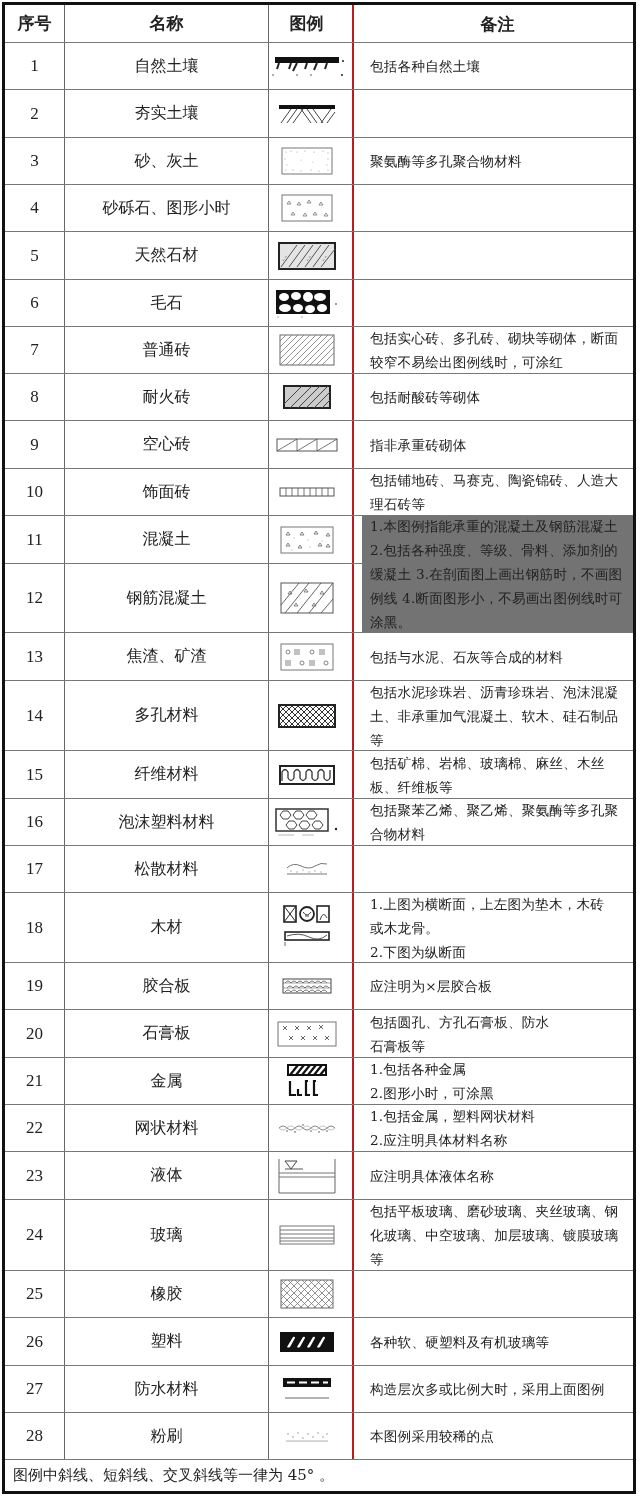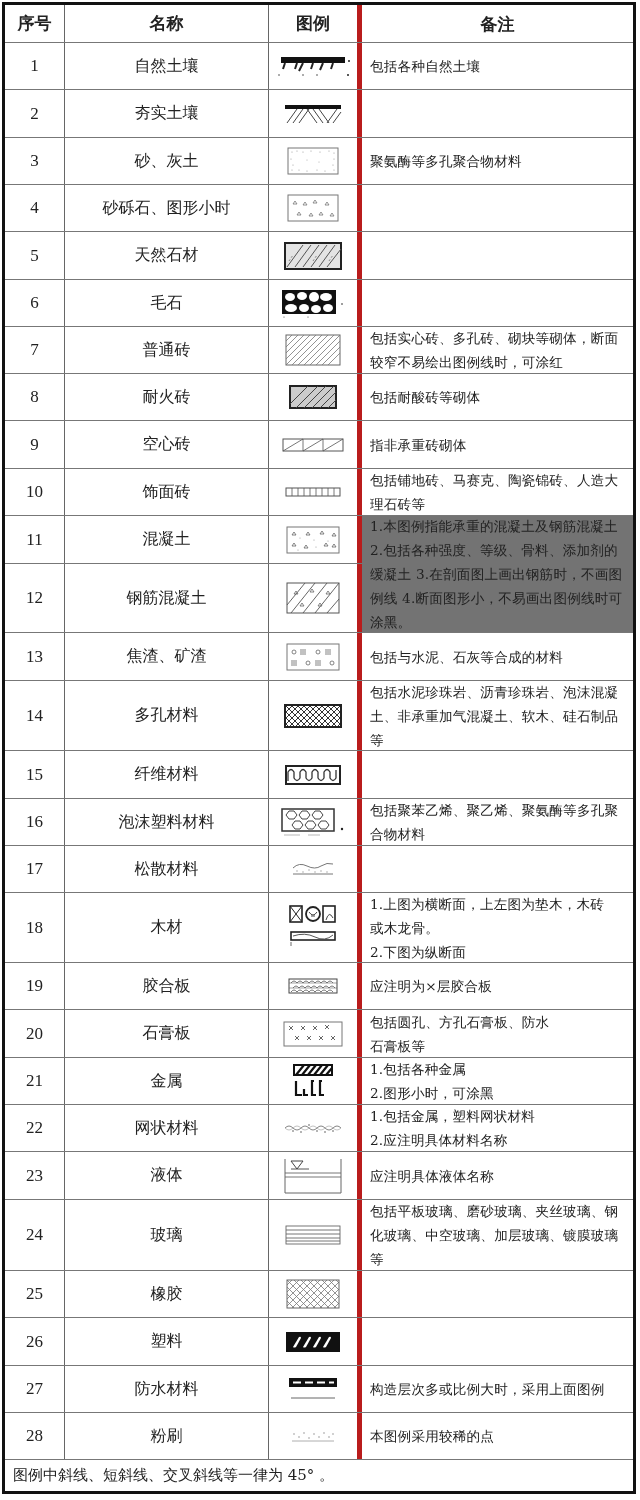--- a/index.html
+++ b/index.html
@@ -3,21 +3,21 @@
 <meta charset="utf-8">
 <style>
   html, body { margin: 0; padding: 0; background: #ffffff; }
   body { width: 640px; height: 1500px; overflow: hidden; font-family: "DejaVu Serif", "Liberation Serif", serif; color: #222; }
   .page { position: relative; width: 640px; height: 1056px; border-radius: 30px; }
   .tbl { position: absolute; left: 2px; top: 2px; width: 634px; height: 1492px; border: 3px solid #111; box-sizing: border-box; }
   .row { position: absolute; left: 0; width: 628px; border-bottom: 1px solid #777; box-sizing: border-box; }
   .cell { position: absolute; top: 0; bottom: 0; display: flex; align-items: center; box-sizing: border-box; }
   .c1 { left: 0; width: 60px; justify-content: center; border-right: 1px solid #666; font-family: "Liberation Serif", serif; font-size: 17px; }
   .c2 { left: 60px; width: 204px; justify-content: center; border-right: 1px solid #666; font-size: 16px; }
-  .c3 { left: 264px; width: 93px; justify-content: center; border-right: 5px solid #b91c1c; }
+  .c3 { left: 256px; width: 93px; justify-content: center; border-right: 2px solid #b91c1c; }
   .c4 { left: 357px; width: 271px; padding: 0 4px 0 8px; font-size: 13.6px; line-height: 24px; }
   .hdr .cell { font-size: 17px; font-weight: bold; }
   .hdr .c4 { justify-content: center; padding: 0; }
   .note-text { white-space: pre-line; letter-spacing: 0.2px; }
   .merged { position: absolute; left: 357px; width: 271px; padding: 0 4px 0 8px; box-sizing: border-box; display: flex; align-items: center; font-size: 13.6px; line-height: 24px; background: #737373; }
   .footnote { position: absolute; left: 0; width: 628px; padding-left: 8px; display: flex; align-items: center; font-size: 15px; box-sizing: border-box; }
   svg { display: block; }
 </style>
 </head>
 <body>
@@ -314,20 +314,23 @@
 
   <div class="row" style="top:746px;height:48px;">
     <div class="cell c1">15</div>
     <div class="cell c2">纤维材料</div>
     <div class="cell c3">
       <svg width="58" height="22" viewBox="0 0 58 22">
             <rect x="2" y="2" width="54" height="18" fill="#fff" stroke="#222" stroke-width="2"></rect>
             <path d="M4 17 V8 Q7 3 10 8 V14 Q13 19 16 14 V8 Q19 3 22 8 V14 Q25 19 28 14 V8 Q31 3 34 8 V14 Q37 19 40 14 V8 Q43 3 46 8 V14 Q49 19 52 14 V6" fill="none" stroke="#333" stroke-width="1.3"></path>
           </svg>
     </div>
+    <div class="cell c4">
+          <span class="note-text">包括矿棉、岩棉、玻璃棉、麻丝、木丝板、纤维板等</span>
+        </div>
   </div>
 
   <div class="row" style="top:794px;height:47px;">
     <div class="cell c1">16</div>
     <div class="cell c2">泡沫塑料材料</div>
     <div class="cell c3">
       <svg width="66" height="30" viewBox="0 0 66 30">
             <rect x="2" y="2" width="52" height="22" fill="#fff" stroke="#333" stroke-width="1.5"></rect>
             <g fill="none" stroke="#444" stroke-width="1">
               <path d="M6 8 l3 -4 h5 l3 4 l-3 4 h-5z"></path>
@@ -528,20 +531,23 @@
       <svg width="56" height="22" viewBox="0 0 56 22">
             <rect x="1" y="1" width="54" height="20" fill="#111"></rect>
             <g fill="#fff">
               <path d="M8 16 L14 6 Q16 5 16 7 L11 16 Q9 17 8 16z"></path>
               <path d="M18 16 L24 6 Q26 5 26 7 L21 16 Q19 17 18 16z"></path>
               <path d="M28 16 L34 6 Q36 5 36 7 L31 16 Q29 17 28 16z"></path>
               <path d="M38 16 L44 6 Q46 5 46 7 L41 16 Q39 17 38 16z"></path>
             </g>
           </svg>
     </div>
+    <div class="cell c4">
+          <span class="note-text">各种软、硬塑料及有机玻璃等</span>
+        </div>
   </div>
 
   <div class="row" style="top:1361px;height:47px;padding-left:44px;">
     <div class="cell c1">27</div>
     <div class="cell c2">防水材料</div>
     <div class="cell c3">
       <svg width="52" height="26" viewBox="0 0 52 26">
             <rect x="2" y="2" width="48" height="9" fill="#111"></rect>
             <path d="M6 6.5 H14 M18 6.5 H26 M30 6.5 H38 M42 6.5 H47" stroke="#fff" stroke-width="2"></path>
             <path d="M4 22 H48" stroke="#555" stroke-width="0.9"></path>

